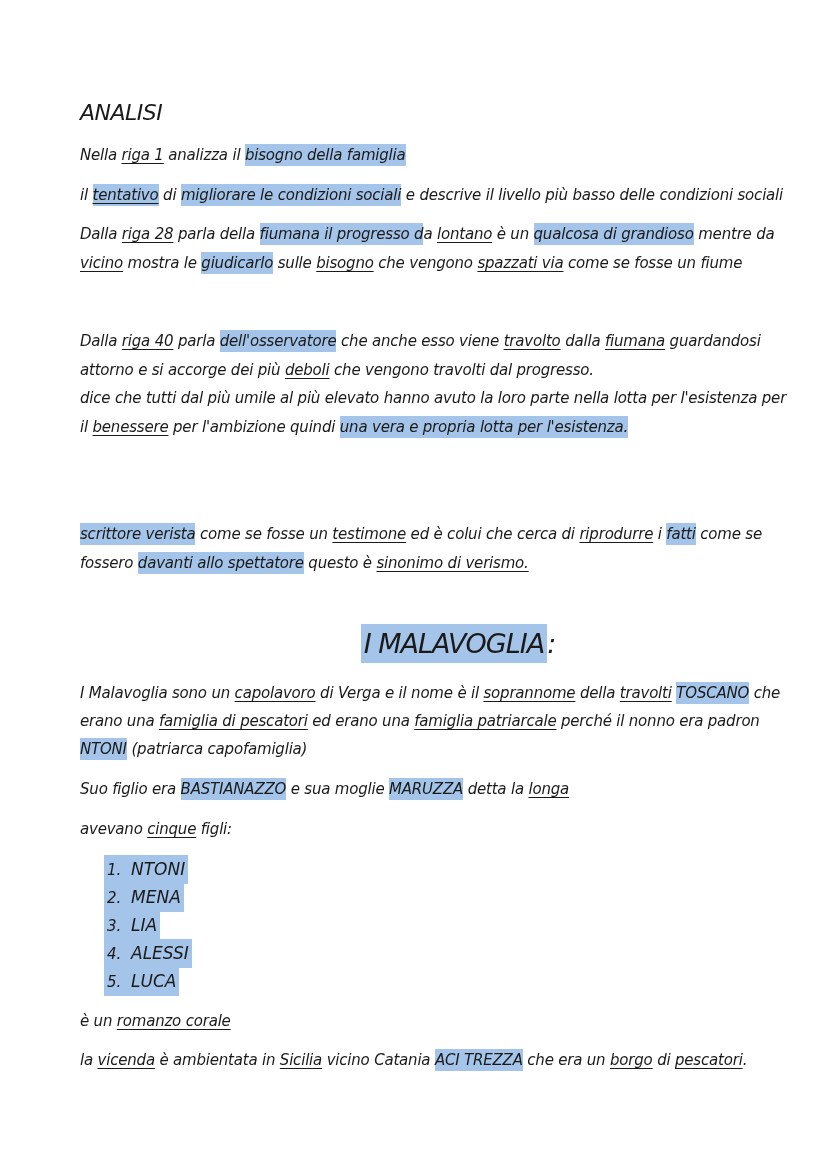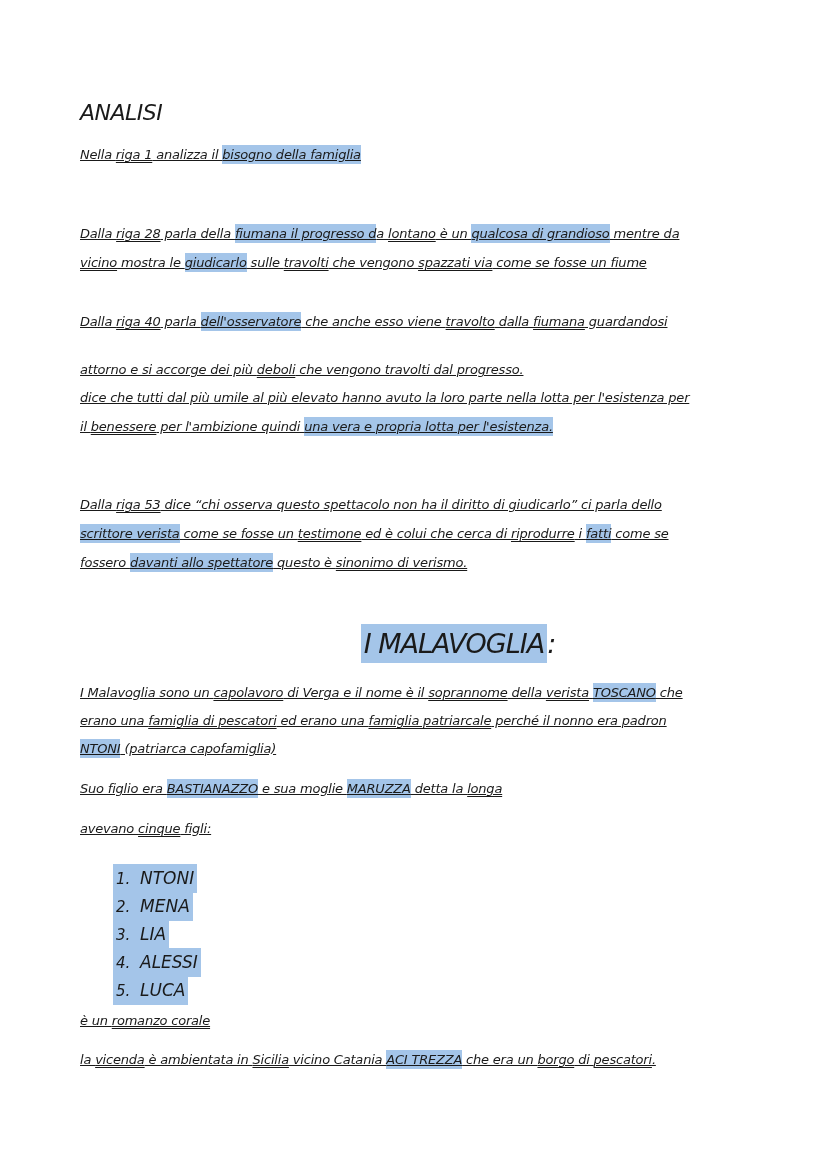--- a/index.html
+++ b/index.html
@@ -1,80 +1,80 @@
 <!DOCTYPE html>
 <html><head>
 <meta charset="utf-8">
 <style>
   html, body { margin: 0; padding: 0; background: #ffffff; }
   body { width: 828px; height: 1169px; position: relative; overflow: hidden;
          font-family: "DejaVu Sans", sans-serif; color: #1a1a1a; }
   .page { position: absolute; left: 0; top: 0; width: 828px; height: 1134px; }
-  .line { position: absolute; left: 80px; font-style: italic; font-size: 13px;
-          white-space: nowrap; letter-spacing: -0.2px; line-height: 22px; text-decoration: underline; }
+  .line { position: absolute; left: 80px; font-style: italic; font-size: 15px;
+          white-space: nowrap; letter-spacing: -0.2px; line-height: 22px; }
   .hl { background: #a4c5e9; padding: 2px 0; }
   .u { text-decoration: underline; text-underline-offset: 3px; }
   .title { position: absolute; left: 80px; top: 100px; font-style: italic;
            font-size: 22px; letter-spacing: -0.5px; }
   .center-title { position: absolute; left: 0; width: 828px; top: 628px;
                   text-align: center; font-style: italic; font-size: 27px; letter-spacing: -1px; margin-left: 44px; }
   .center-title .hl { padding: 4px 3px; }
-  .list { position: absolute; left: 104px; top: 855px; margin: 9px; padding: 0; list-style: none; }
+  .list { position: absolute; left: 104px; top: 855px; margin: 0; padding: 0; list-style: none; }
   .list li { font-style: italic; font-size: 17px; height: 28px; line-height: 28px; }
   .list li span.box { background: #a4c5e9; display: inline-block; padding: 0 3px 0 3px; }
   .list .num { display: inline-block; width: 24px; font-size: 15px; }
 </style>
 </head>
 <body>
 
 <div class="page">
 
   <div class="title">ANALISI</div>
 
   <div class="line" style="top:144px">
     <span>Nella </span><span class="u">riga 1</span><span> analizza il </span><span class="hl">bisogno della famiglia</span>
   </div>
 
+  <div class="line" style="top:184px">
+    <span>il </span><span class="hl u">tentativo</span><span> di </span><span class="hl">migliorare le condizioni sociali</span><span> e descrive il livello più basso delle condizioni sociali</span>
+  </div>
 
   <div class="line" style="top:223px">
     <span>Dalla </span><span class="u">riga 28</span><span> parla della </span><span class="hl">fiumana il progresso d</span><span>a </span><span class="u">lontano</span><span> è un </span><span class="hl">qualcosa di grandioso</span><span> mentre da</span>
   </div>
   <div class="line" style="top:252px">
-    <span class="u">vicino</span><span> mostra le </span><span class="hl">giudicarlo</span><span> sulle </span><span class="u">travolti</span><span> che vengono </span><span class="u">spazzati via</span><span> come se fosse un fiume</span>
+    <span class="u">vicino</span><span> mostra le </span><span class="hl">giudicarlo</span><span> sulle </span><span class="u">bisogno</span><span> che vengono </span><span class="u">spazzati via</span><span> come se fosse un fiume</span>
   </div>
 
-  <div class="line" style="top:311px">
+  <div class="line" style="top:330px">
     <span>Dalla </span><span class="u">riga 40</span><span> parla </span><span class="hl">dell'osservatore</span><span> che anche esso viene </span><span class="u">travolto</span><span> dalla </span><span class="u">fiumana</span><span> guardandosi</span>
   </div>
   <div class="line" style="top:359px">
     <span>attorno e si accorge dei più </span><span class="u">deboli</span><span> che vengono travolti dal progresso.</span>
   </div>
   <div class="line" style="top:387px">
     <span>dice che tutti dal più umile al più elevato hanno avuto la loro parte nella lotta per l'esistenza per</span>
   </div>
   <div class="line" style="top:416px">
     <span>il </span><span class="u">benessere</span><span> per l'ambizione quindi </span><span class="hl">una vera e propria lotta per l'esistenza.</span>
   </div>
 
-  <div class="line" style="top:494px">
-    <span>Dalla </span><span class="u">riga 53</span><span> dice “chi osserva questo spettacolo non ha il diritto di giudicarlo” ci parla dello</span>
-  </div>
   <div class="line" style="top:523px">
     <span class="hl">scrittore verista</span><span> come se fosse un </span><span class="u">testimone</span><span> ed è colui che cerca di </span><span class="u">riprodurre</span><span> i </span><span class="hl">fatti</span><span> come se</span>
   </div>
   <div class="line" style="top:552px">
     <span>fossero </span><span class="hl">davanti allo spettatore</span><span> questo è </span><span class="u">sinonimo di verismo.</span>
   </div>
 
   <div class="center-title">
     <span class="hl">I MALAVOGLIA</span><span>:</span>
   </div>
 
   <div class="line" style="top:682px">
-    <span>I Malavoglia sono un </span><span class="u">capolavoro</span><span> di Verga e il nome è il </span><span class="u">soprannome</span><span> della </span><span class="u">verista</span><span> </span><span class="hl">TOSCANO</span><span> che</span>
+    <span>I Malavoglia sono un </span><span class="u">capolavoro</span><span> di Verga e il nome è il </span><span class="u">soprannome</span><span> della </span><span class="u">travolti</span><span> </span><span class="hl">TOSCANO</span><span> che</span>
   </div>
   <div class="line" style="top:738px">
     <span class="hl">NTONI</span><span> (patriarca capofamiglia)</span>
   </div>
   <div class="line" style="top:710px">
     <span>erano una </span><span class="u">famiglia di pescatori</span><span> ed erano una </span><span class="u">famiglia patriarcale</span><span> perché il nonno era padron</span>
   </div>
 
   <div class="line" style="top:778px">
     <span>Suo figlio era </span><span class="hl">BASTIANAZZO</span><span> e sua moglie </span><span class="hl">MARUZZA</span><span> detta la </span><span class="u">longa</span>

